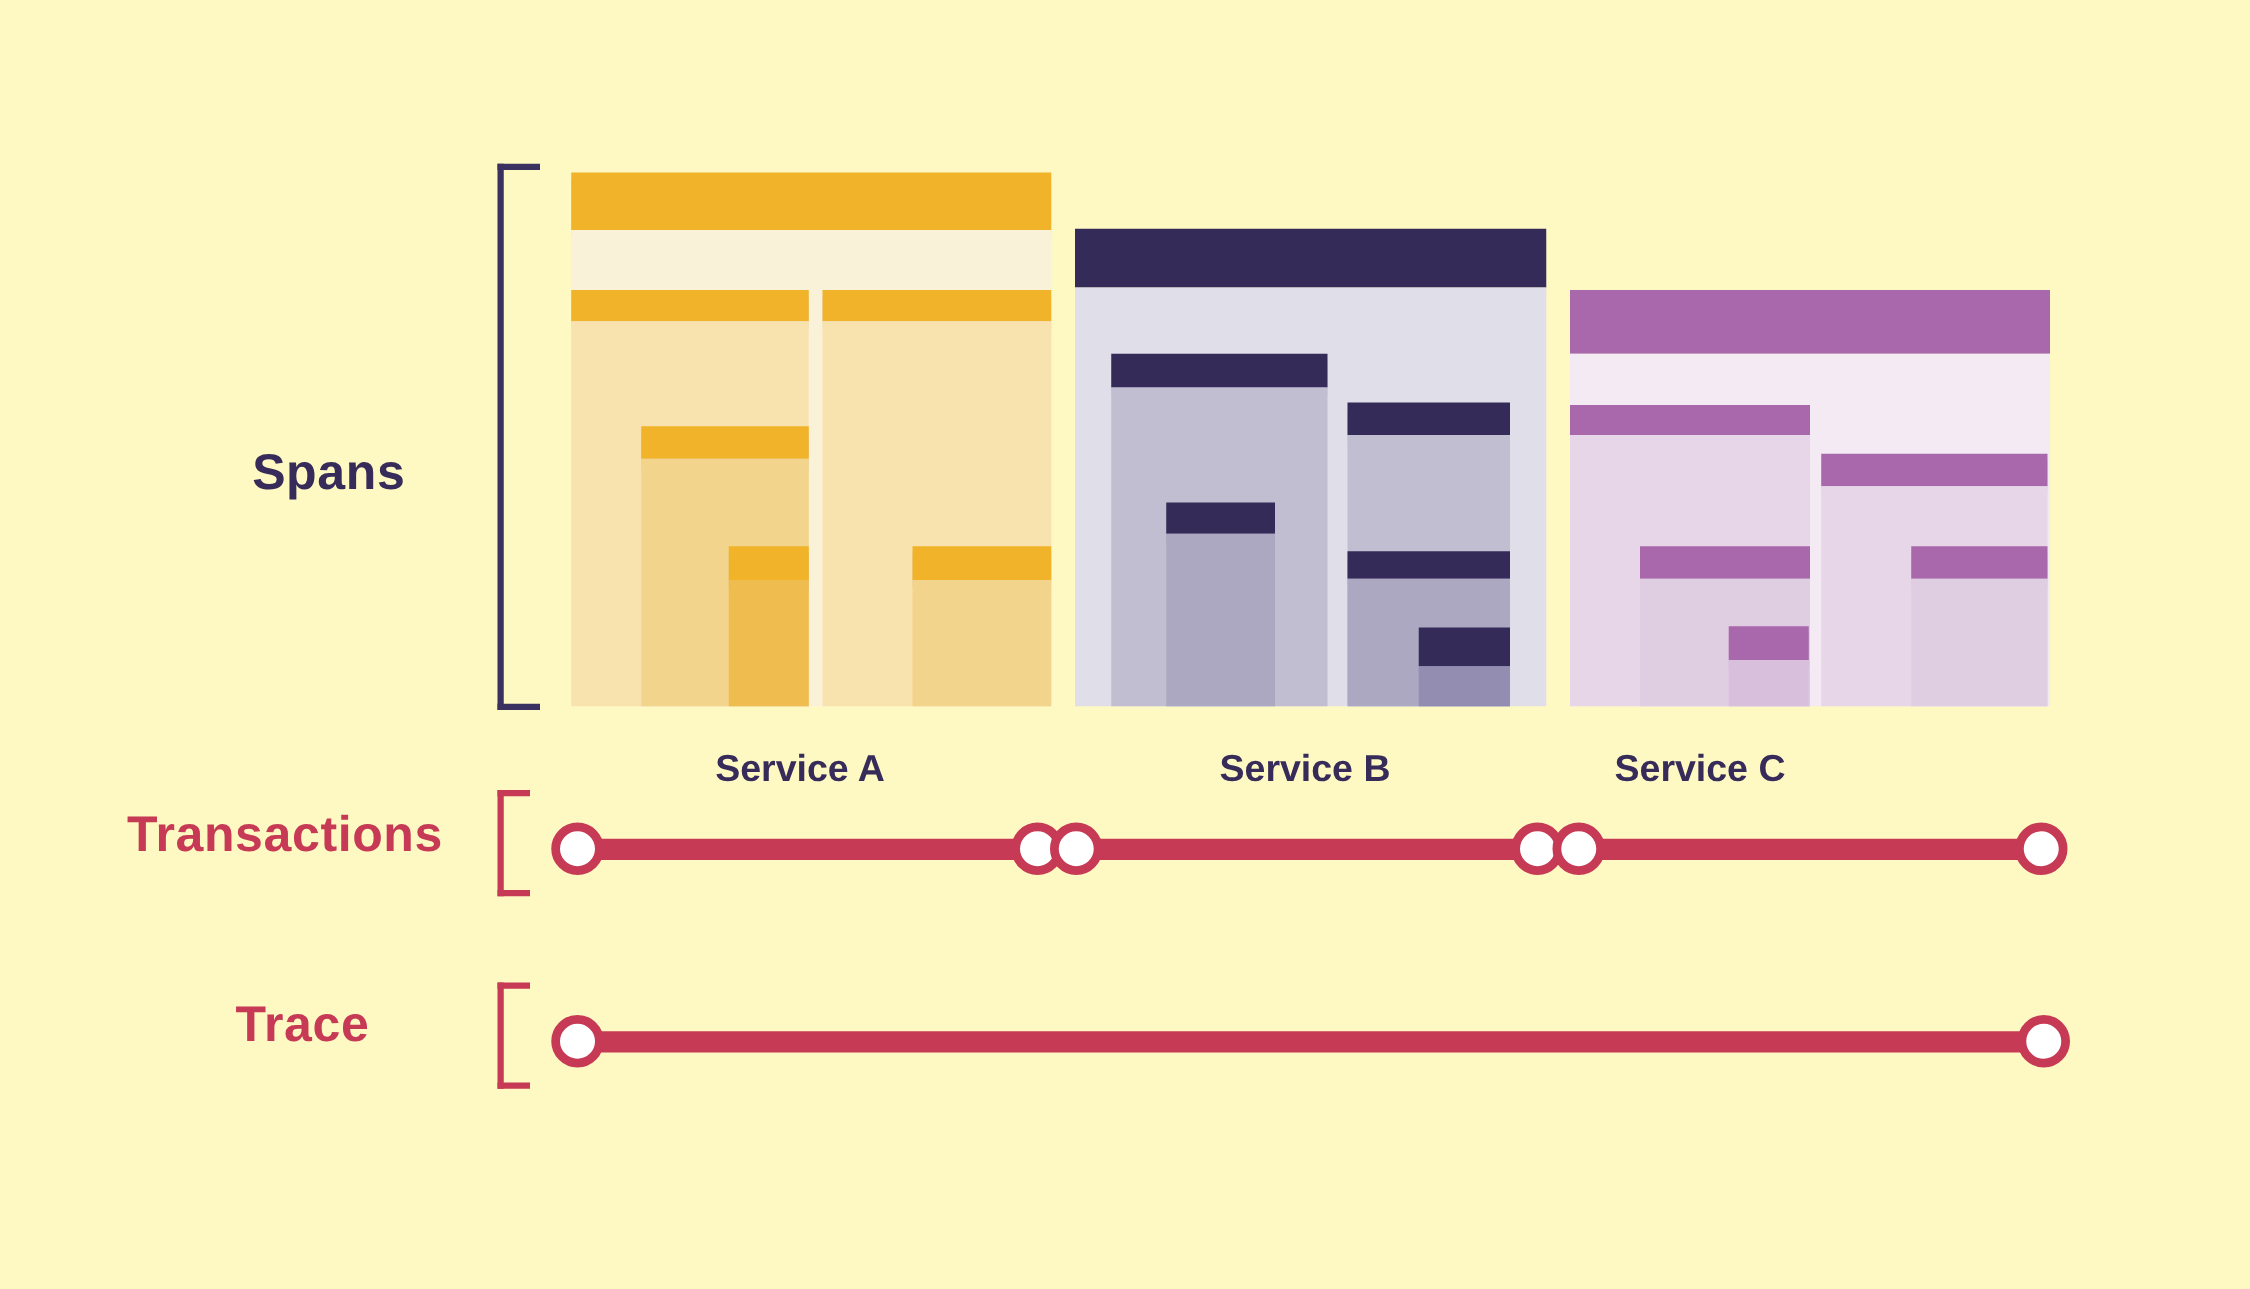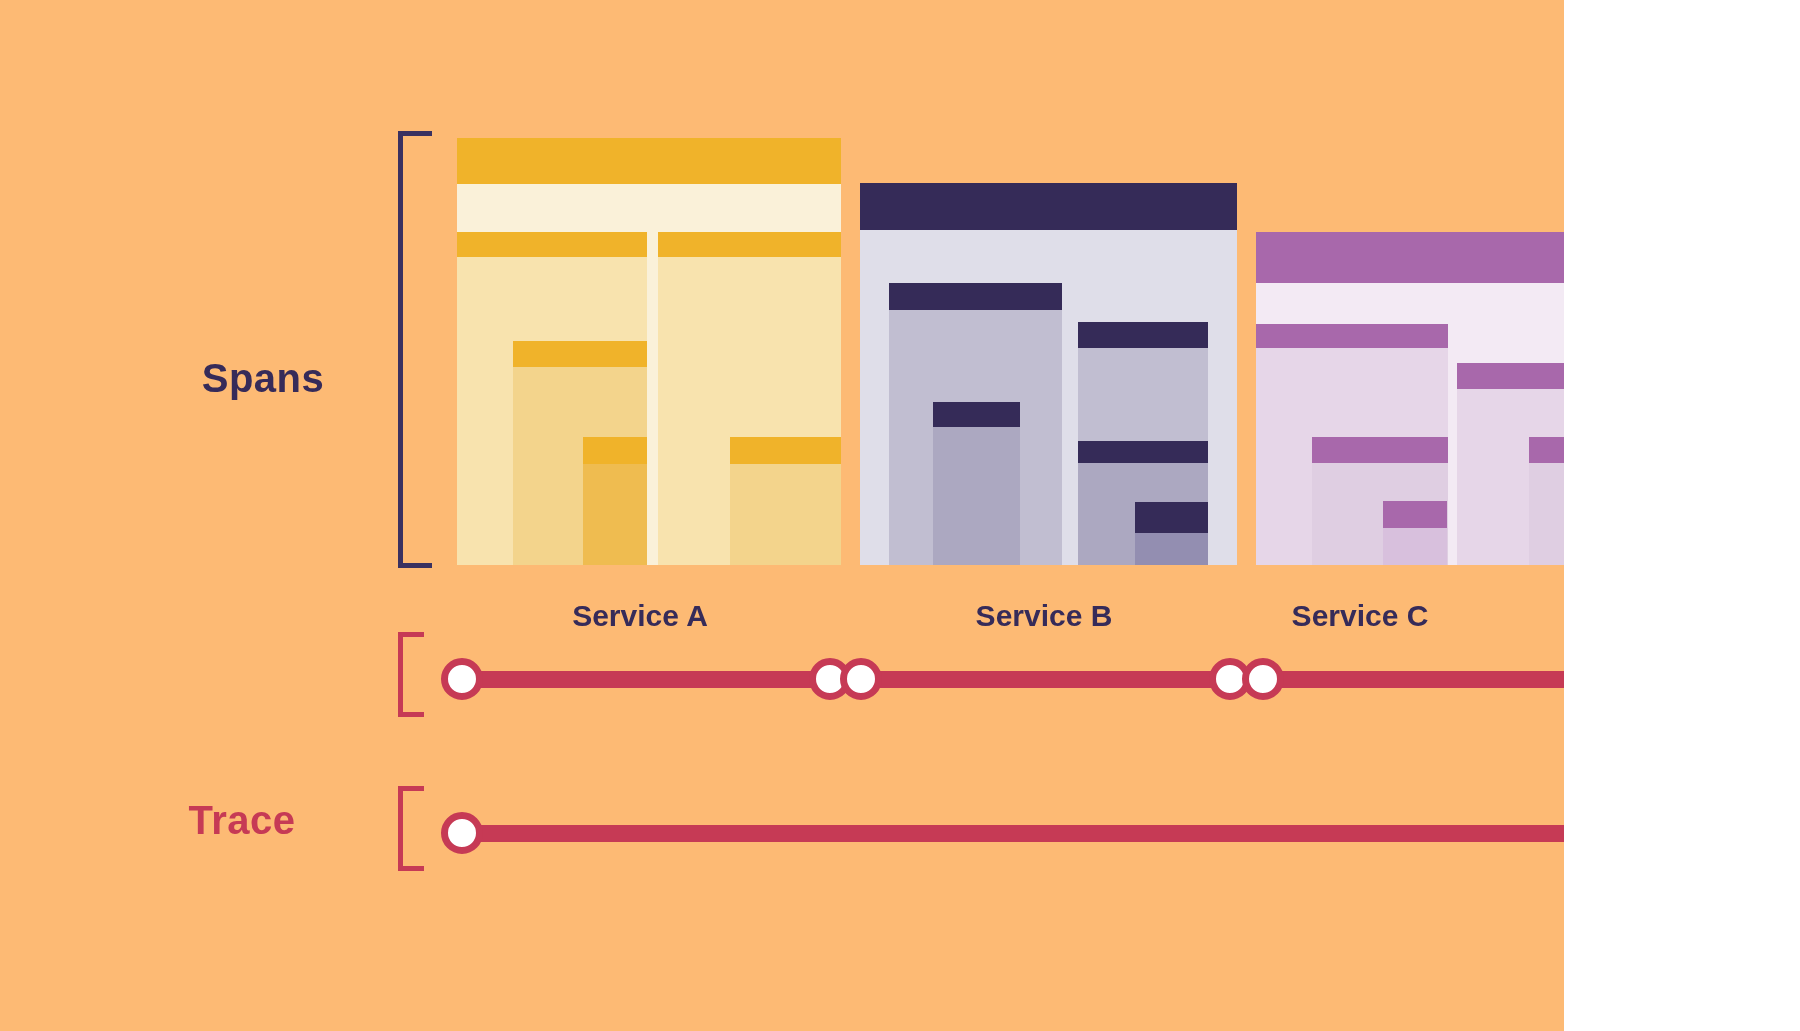--- a/index.html
+++ b/index.html
@@ -1,20 +1,20 @@
 <!DOCTYPE html>
 <html><head>
 <meta charset="utf-8">
 <style>
   html, body { margin: 0; padding: 0; background: #ffffff; }
   #canvas {
     position: relative;
-    width: 1564px;
+    width: 1800px;
     height: 1031px;
-    background: #fdba74;
+    background: #fef9c3;
     overflow: hidden;
     font-family: "Liberation Sans", sans-serif;
   }
 
   
   .side-label {
     position: absolute;
     width: 340px;
     text-align: center;
     font-weight: bold;
@@ -85,20 +85,21 @@
     box-sizing: border-box;
     z-index: 3;
   }
 </style>
 </head>
 <body>
 
 <div id="canvas">
 
   <div class="side-label" id="spans-label">Spans</div>
+  <div class="side-label" id="transactions-label">Transactions</div>
   <div class="side-label" id="trace-label">Trace</div>
 
   <div class="bracket" id="spans-bracket">
     <div class="stem"></div>
     <div class="foot top"></div>
     <div class="foot bottom"></div>
   </div>
   <div class="bracket" id="transactions-bracket">
     <div class="stem"></div>
     <div class="foot top"></div>

